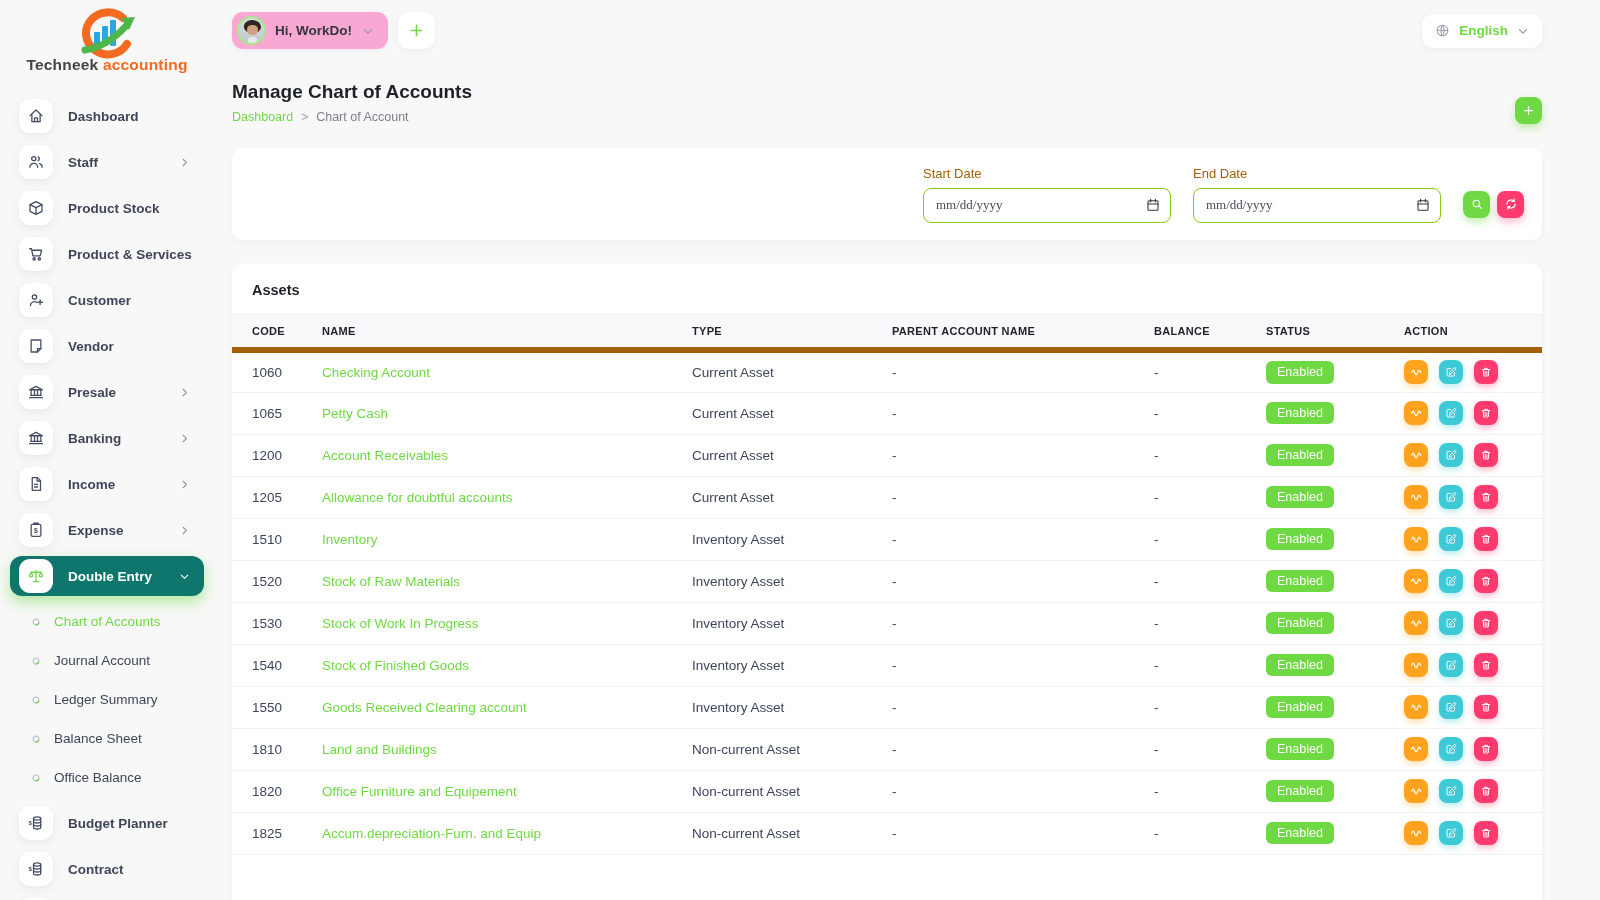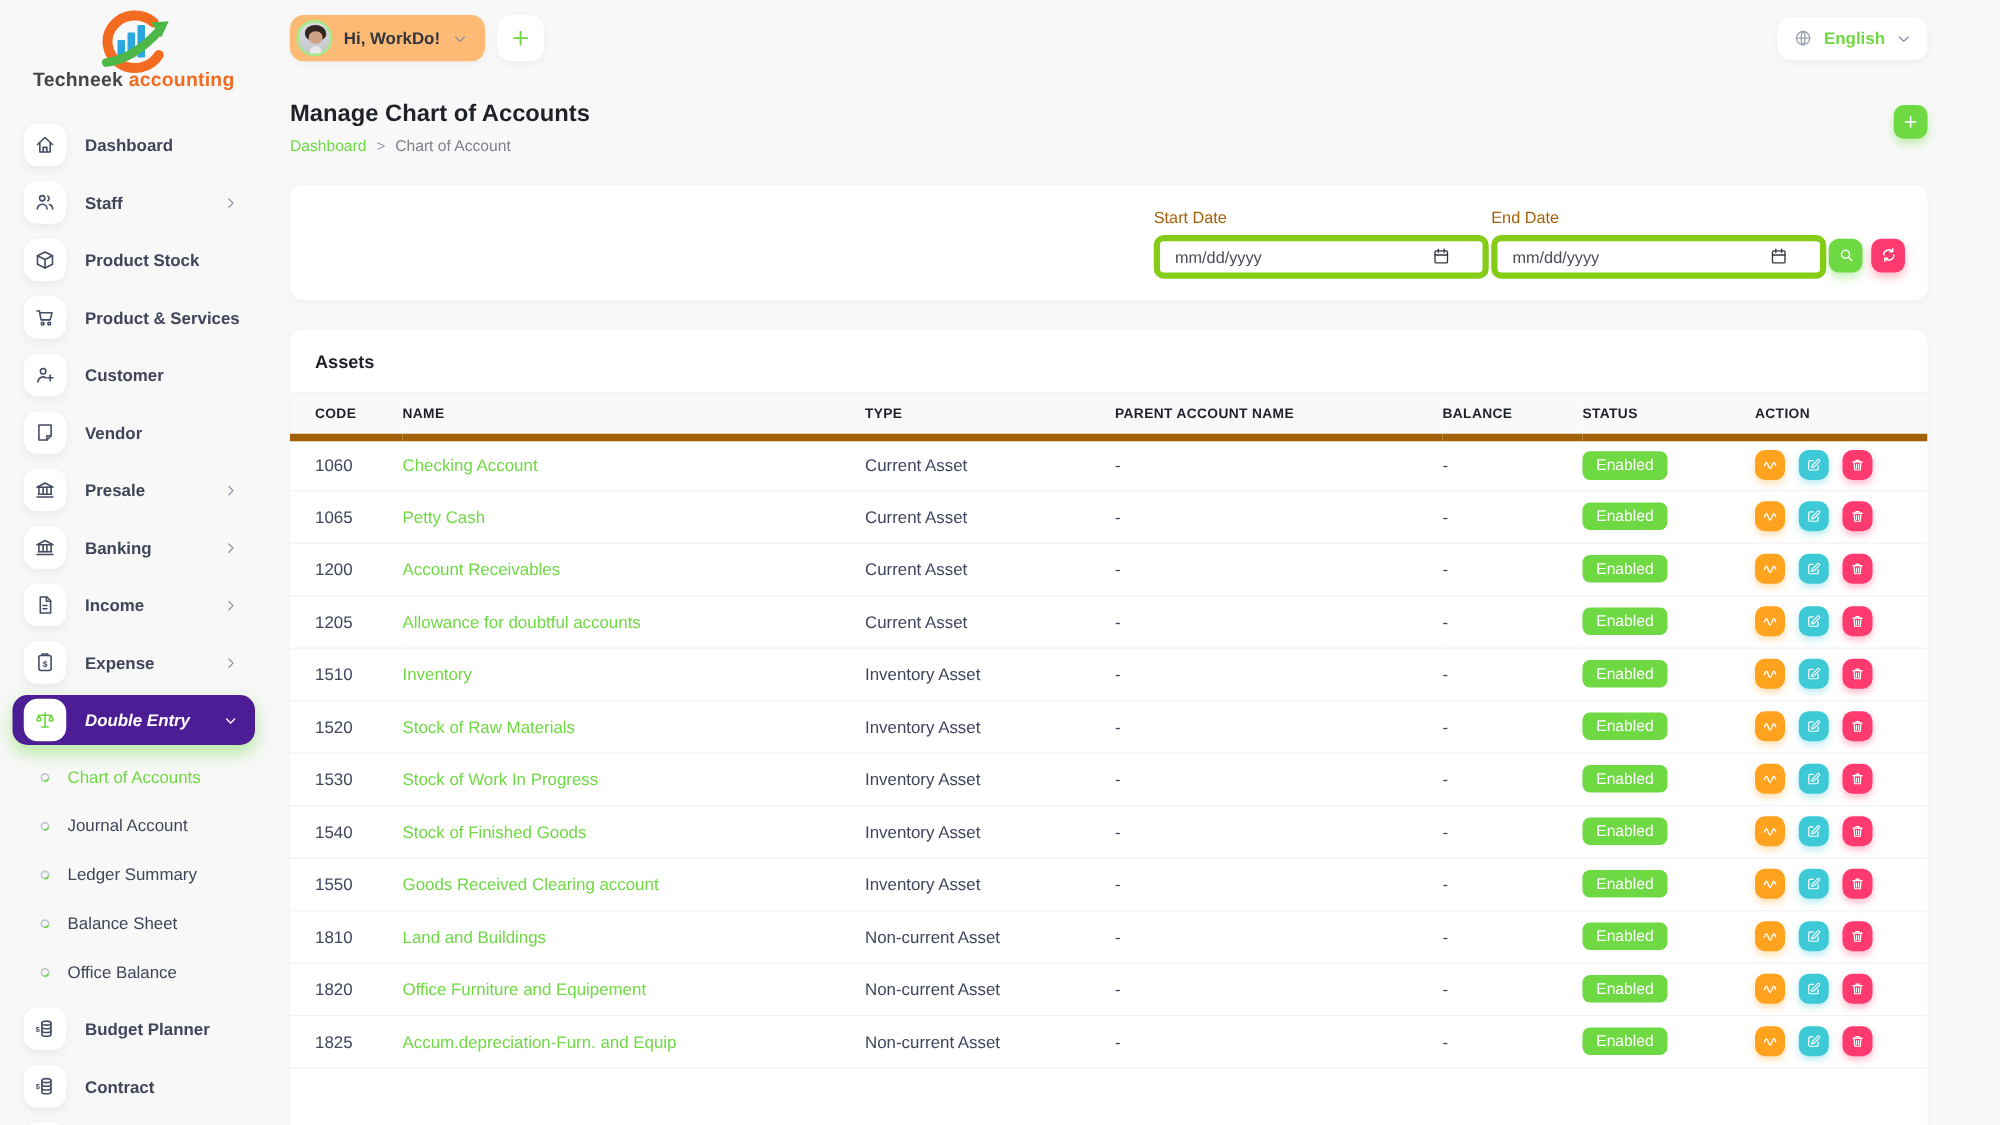--- a/index.html
+++ b/index.html
@@ -15,62 +15,62 @@
   .logo { display:flex; flex-direction:column; align-items:center; padding:2px 0 10px 0;text-align:right; }
   .logo-text { font-size:15.5px; font-weight:700; letter-spacing:.2px; margin-top:-4px; }
   .logo-text .t1 { color:#454545; }
   .logo-text .t2 { color:#f26b21; }
   .menu { list-style:none; margin-top:12px; }
   .menu-item { display:flex; align-items:center; gap:15px; height:40px; margin:6px 10px; padding:0 13px 0 9px; border-radius:12px; cursor:pointer; }
   .icon-tile { width:34px; height:34px; min-width:34px; border-radius:11px; background:#ffffff;
     box-shadow:0 3px 8px rgba(60,70,100,.08); display:flex; align-items:center; justify-content:center; color:#454c63; }
   .menu-label { font-size:13.5px; font-weight:700; color:#40465a; white-space:nowrap; }
   .menu-arrow { margin-left:auto; color:#8f95a6; display:flex; }
-  .menu-item.active { background:#4c1d95; box-shadow:0 6px 14px rgba(111,217,67,.5);font-style:italic; }
+  .menu-item.active { background:#0f766e; box-shadow:0 6px 14px rgba(111,217,67,.5); }
   .menu-item.active .menu-label { color:#ffffff; }
   .menu-item.active .icon-tile { color:#6fd943; box-shadow:none; }
   .menu-item.active .menu-arrow { color:#ffffff; }
   .submenu { list-style:none; }
   .submenu-item { display:flex; align-items:center; gap:13px; height:39px; padding-left:31px; cursor:pointer; }
   .submenu-label { font-size:13.5px; font-weight:400; color:#3f4659;text-align:right; }
   .submenu-item.active .submenu-label { color:#6fd943; }
   
   .main { position:absolute; left:214px; top:0; width:1386px; height:900px; padding:12px 58px 0 18px; }
   .topbar { display:flex; align-items:center; }
-  .user-pill { display:flex; align-items:center; gap:9px; background:#fdba74; border-radius:11px; height:37px; padding:0 13px 0 5px;
+  .user-pill { display:flex; align-items:center; gap:9px; background:#f9a8d4; border-radius:11px; height:37px; padding:0 13px 0 5px;
     box-shadow:0 2px 6px rgba(60,70,100,.06); cursor:pointer; }
   .avatar { width:29px; height:29px; border-radius:50%; border:2px solid #a7e88a; overflow:hidden; position:relative;
     background:linear-gradient(180deg,#d9dde1 0%,#c2c8cd 100%); }
   .avatar:before { content:""; position:absolute; left:5px; top:2px; width:17px; height:13px; border-radius:48% 52% 45% 45%; background:#31261f; }
   .avatar:after { content:""; position:absolute; left:8px; top:7px; width:11px; height:10px; border-radius:45%; background:#cfa184; box-shadow:0 11px 0 -1px #e8e9ea; }
   .greeting { font-size:13.5px; font-weight:700; color:#32363f; }
   .pill-chevron { color:#8f95a6; display:flex; }
   .add-btn-white { width:37px; height:37px; margin-left:10px; background:#fff; border:none; border-radius:11px;
     box-shadow:0 2px 6px rgba(60,70,100,.06); color:#6fd943; display:flex; align-items:center; justify-content:center; cursor:pointer; }
   .lang-pill { margin-left:auto; display:flex; align-items:center; gap:8px; background:#fff; border-radius:11px; height:34px; padding:0 12px;
     box-shadow:0 2px 6px rgba(60,70,100,.06); cursor:pointer;text-align:center; }
   .lang-pill .globe { color:#9aa0ad; display:flex; }
   .lang-label { font-size:13.5px; font-weight:700; color:#6fd943; }
   
-  .page-head { display:flex; align-items:flex-start; margin-top:32px; }
+  .page-head { display:flex; align-items:flex-end; margin-top:32px; }
   .page-title { font-size:19px; font-weight:700; color:#1e2128; }
   .breadcrumb { margin-top:7px; font-size:12.5px; display:flex; align-items:center; gap:8px; }
   .crumb-home { color:#6fd943; text-decoration:none; cursor:pointer; }
   .crumb-sep { color:#9aa0ad; font-size:12px; }
   .crumb-current { color:#7c818c; }
   .add-btn-green { margin-left:auto; margin-top:3px; width:27px; height:27px; border:none; border-radius:8px; background:#6fd943;
     color:#fff; display:flex; align-items:center; justify-content:center; cursor:pointer; box-shadow:0 4px 8px rgba(111,217,67,.4); }
   
   .filter-card { margin-top:24px; background:#fff; border-radius:10px; height:92px; display:flex; align-items:center;
     justify-content:flex-end; padding:0 18px; gap:22px; box-shadow:0 2px 6px rgba(60,70,100,.04); }
   .date-group { display:flex; flex-direction:column; gap:7px; }
   .date-label { font-size:13px; font-weight:400; color:#a16207; }
   .date-input-wrap { position:relative; width:248px; }
-  .date-input { width:268px; height:35px; border:5px solid #84cc16; border-radius:8px; padding:0 34px 0 12px;
-    font-family:Liberation Sans, sans-serif; font-size:13px; color:#4a4d57; background:#fff; }
+  .date-input { width:248px; height:35px; border:1px solid #84cc16; border-radius:8px; padding:0 34px 0 12px;
+    font-family:Liberation Serif, serif; font-size:13px; color:#4a4d57; background:#fff; }
   .date-input::placeholder { color:#4a4d57; opacity:1; }
   .cal-ic { position:absolute; right:10px; top:9px; color:#33363d; pointer-events:none; }
   .filter-btns { display:flex; gap:7px; margin-top:20px; }
   .sq-btn { width:27px; height:27px; border:none; border-radius:8px; color:#fff; display:flex; align-items:center; justify-content:center; cursor:pointer; }
   .sq-btn.search { background:#6fd943; box-shadow:0 4px 8px rgba(111,217,67,.4); }
   .sq-btn.reset { background:#ff3a6e; box-shadow:0 4px 8px rgba(255,58,110,.35); }
   
   .data-card { margin-top:24px; background:#fff; border-radius:10px; padding-top:18px; min-height:660px;
     box-shadow:0 2px 6px rgba(60,70,100,.04); overflow:hidden; }
   .section-title { font-size:14.5px; font-weight:700; color:#1e2128; padding:0 20px 16px 20px; }

